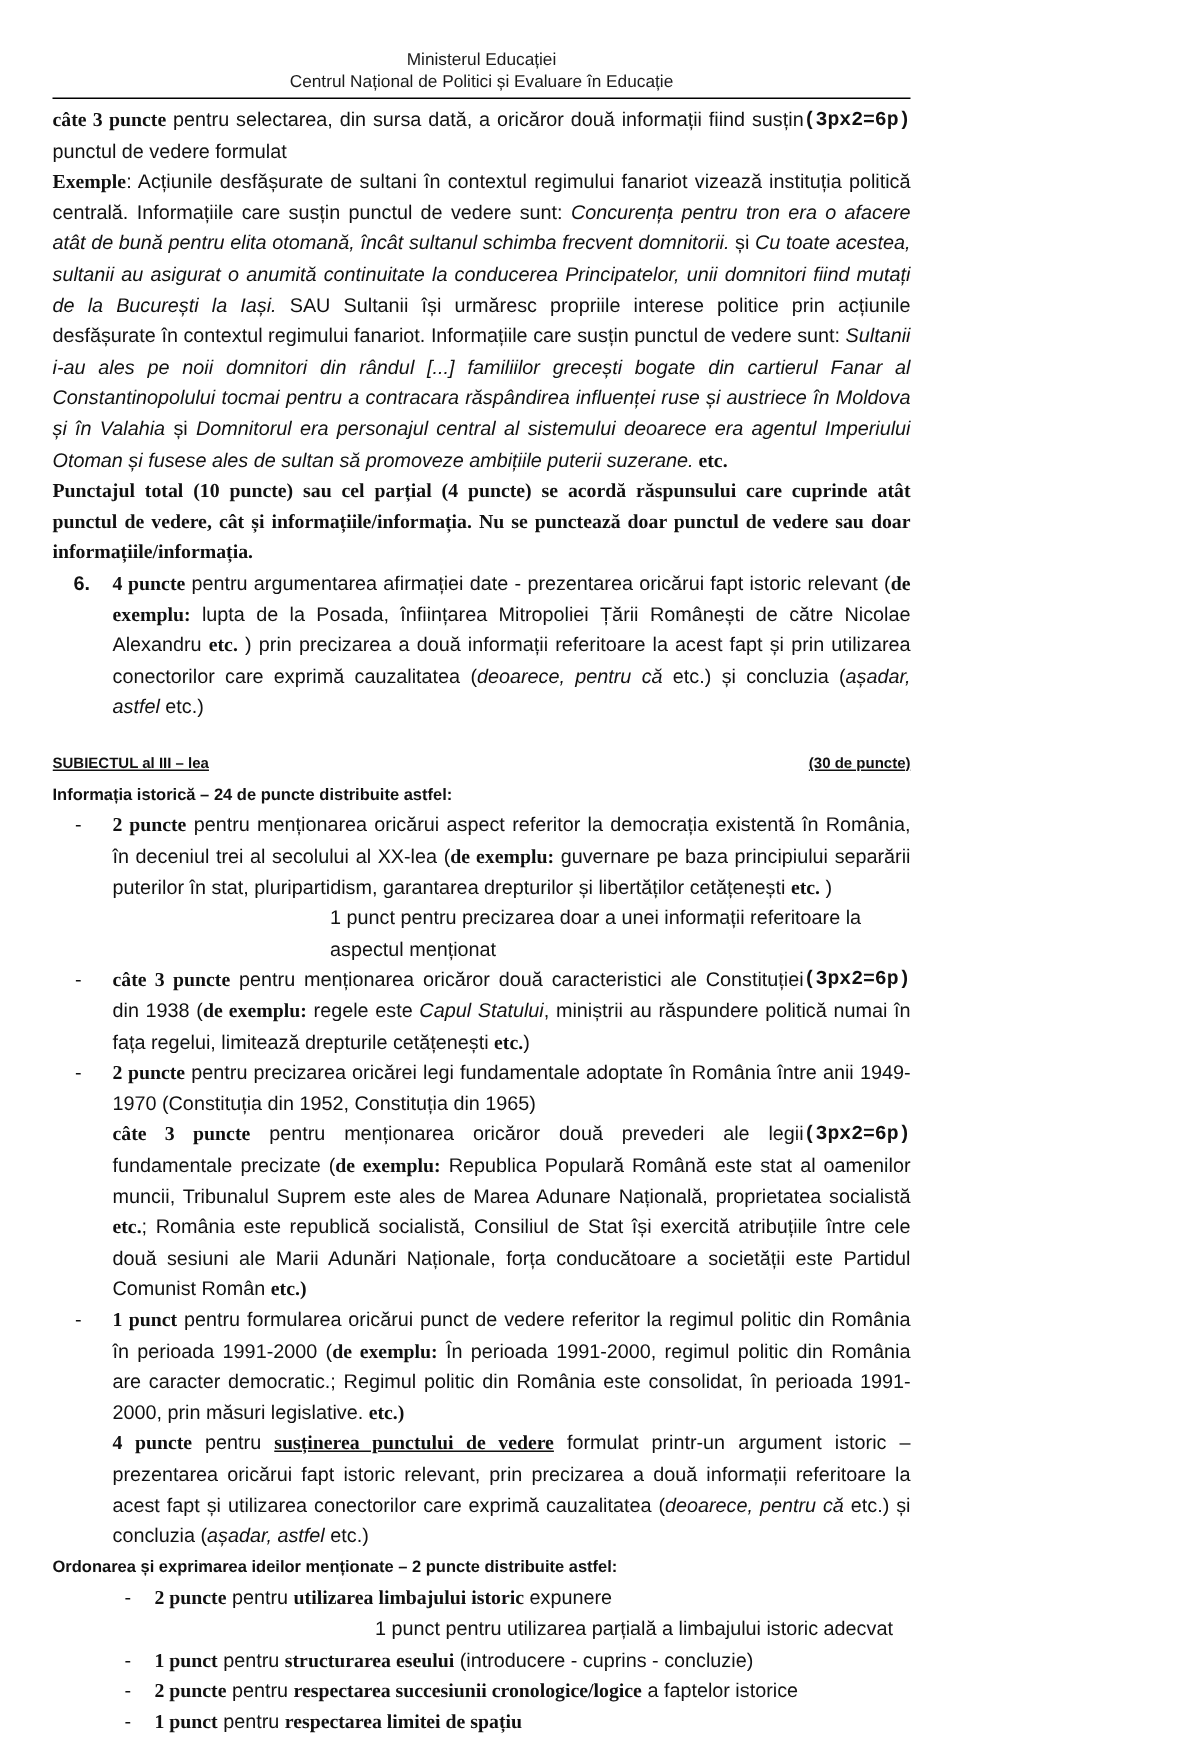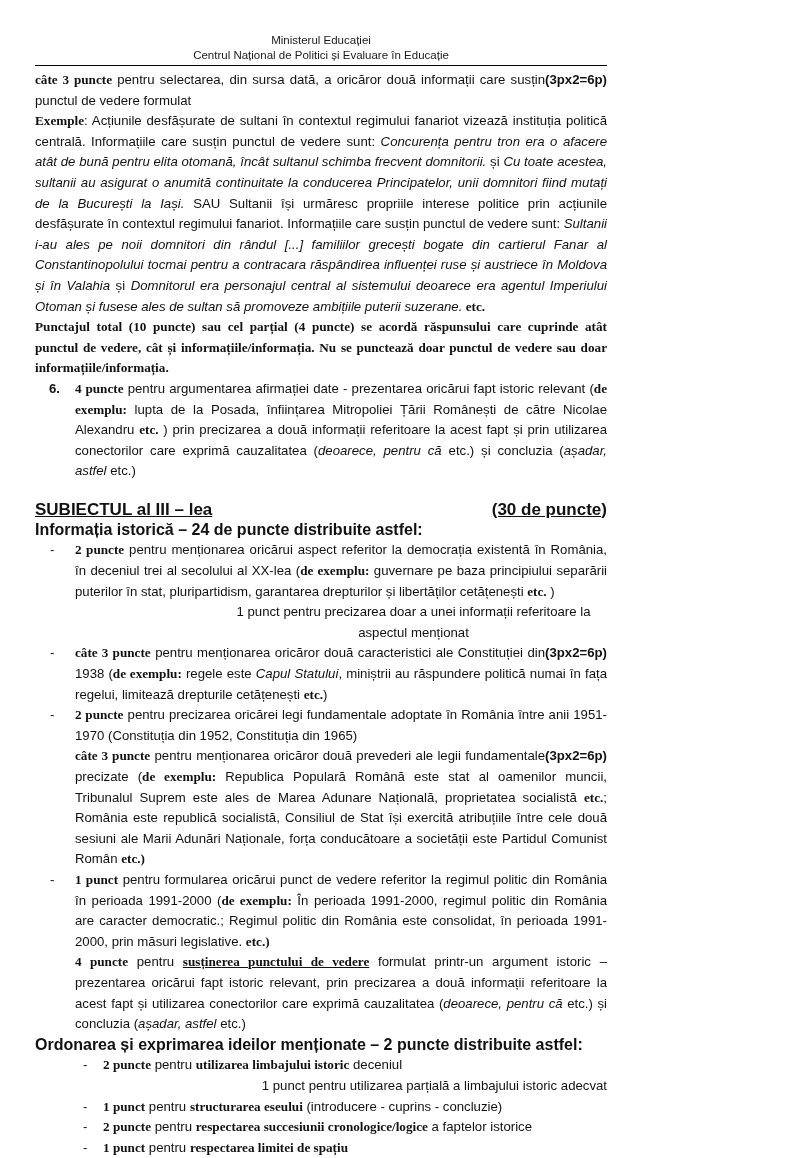--- a/index.html
+++ b/index.html
@@ -49,20 +49,21 @@
   u { text-decoration: underline; }
 
   
   .with-score {
     position: relative;
   }
   .score {
     float: right;
     font-weight: bold;
     white-space: nowrap;
+    font-family: Liberation Mono, monospace;
   }
 
   
   .hang-1 {            
     padding-left: 40px;
     position: relative;
   }
   .hang-1 > .marker {
     position: absolute;
     left: 15px;
@@ -77,65 +78,65 @@
     position: absolute;
     left: 14px;
     top: 0;
     font-weight: bold;
   }
   .cont-1 {            
     padding-left: 40px;
   }
   .sub-indent {        
     padding-left: 185px;
-    text-align: center;
+    text-align: left;
   }
   .sub-indent-2 {
     padding-left: 215px;
-    text-align: right;
+    text-align: left;
   }
   .hang-2 {            
     padding-left: 68px;
     position: relative;
   }
   .hang-2 > .marker {
     position: absolute;
     left: 48px;
     top: 0;
   }
   .subject-head {
     font-weight: bold;
-    font-size: 17px;
+    font-size: 10px;
     line-height: 21px;
     margin-top: 17px;
     overflow: hidden;
   }
   .subject-head .left { float: left; text-decoration: underline; }
   .subject-head .right { float: right; text-decoration: underline; }
   .section-sub {
     font-weight: bold;
-    font-size: 16px;
+    font-size: 11px;
     line-height: 20.6px;
     clear: both;
   }
 </style>
 </head>
 <body>
 
 <div class="page">
 
   <div class="header">
     <span class="header-line">Ministerul Educației</span>
     <span class="header-line">Centrul Național de Politici și Evaluare în Educație</span>
   </div>
   <hr class="rule">
 
   <div class="body-text">
 
-    <p class="with-score"><span class="score">(3px2=6p)</span><b>câte 3 puncte</b><span> pentru selectarea, din sursa dată, a oricăror două informații care susțin punctul de vedere formulat</span></p>
+    <p class="with-score"><span class="score">(3px2=6p)</span><b>câte 3 puncte</b><span> pentru selectarea, din sursa dată, a oricăror două informații fiind susțin punctul de vedere formulat</span></p>
 
     <p><b>Exemple</b><span>: Acțiunile desfășurate de sultani în contextul regimului fanariot vizează instituția politică centrală. Informațiile care susțin punctul de vedere sunt: </span><i>Concurența pentru tron era o afacere atât de bună pentru elita otomană, încât sultanul schimba frecvent domnitorii.</i><span> și </span><i>Cu toate acestea, sultanii au asigurat o anumită continuitate la conducerea Principatelor, unii domnitori fiind mutați de la București la Iași.</i><span> SAU Sultanii își urmăresc propriile interese politice prin acțiunile desfășurate în contextul regimului fanariot. Informațiile care susțin punctul de vedere sunt: </span><i>Sultanii i-au ales pe noii domnitori din rândul [...] familiilor grecești bogate din cartierul Fanar al Constantinopolului tocmai pentru a contracara răspândirea influenței ruse și austriece în Moldova și în Valahia</i><span> și </span><i>Domnitorul era personajul central al sistemului deoarece era agentul Imperiului Otoman și fusese ales de sultan să promoveze ambițiile puterii suzerane.</i><b> etc.</b></p>
 
     <p><b>Punctajul total (10 puncte) sau cel parțial (4 puncte) se acordă răspunsului care cuprinde atât punctul de vedere, cât și informațiile/informația. Nu se punctează doar punctul de vedere sau doar informațiile/informația.</b></p>
 
     <p class="hang-num"><span class="marker">6.</span><b>4 puncte</b><span> pentru argumentarea afirmației date - prezentarea oricărui fapt istoric relevant (</span><b>de exemplu:</b><span> lupta de la Posada, înființarea Mitropoliei Țării Românești de către Nicolae Alexandru </span><b>etc.</b><span> ) prin precizarea a două informații referitoare la acest fapt și prin utilizarea conectorilor care exprimă cauzalitatea (</span><i>deoarece, pentru că</i><span> etc.) și concluzia (</span><i>așadar, astfel</i><span> etc.)</span></p>
 
     <div class="subject-head">
       <span class="left">SUBIECTUL al III – lea</span>
       <span class="right">(30 de puncte)</span>
@@ -143,31 +144,31 @@
 
     <p class="section-sub">Informația istorică – 24 de puncte distribuite astfel:</p>
 
     <p class="hang-1"><span class="marker">-</span><b>2 puncte</b><span> pentru menționarea oricărui aspect referitor la democrația existentă în România, în deceniul trei al secolului al XX-lea (</span><b>de exemplu:</b><span> guvernare pe baza principiului separării puterilor în stat, pluripartidism, garantarea drepturilor și libertăților cetățenești </span><b>etc.</b><span> )</span></p>
 
 
     <p class="sub-indent">1 punct pentru precizarea doar a unei informații referitoare la aspectul menționat</p>
 
     <p class="hang-1 with-score"><span class="marker">-</span><span class="score">(3px2=6p)</span><b>câte 3 puncte</b><span> pentru menționarea oricăror două caracteristici ale Constituției din 1938 (</span><b>de exemplu:</b><span> regele este </span><i>Capul Statului</i><span>, miniștrii au răspundere politică numai în fața regelui, limitează drepturile cetățenești </span><b>etc.</b><span>)</span></p>
 
-    <p class="hang-1"><span class="marker">-</span><b>2 puncte</b><span> pentru precizarea oricărei legi fundamentale adoptate în România între anii 1951-1970 (Constituția din 1952, Constituția din 1965)</span></p>
+    <p class="hang-1"><span class="marker">-</span><b>2 puncte</b><span> pentru precizarea oricărei legi fundamentale adoptate în România între anii 1949-1970 (Constituția din 1952, Constituția din 1965)</span></p>
 
     <p class="cont-1 with-score"><span class="score">(3px2=6p)</span><b>câte 3 puncte</b><span> pentru menționarea oricăror două prevederi ale legii fundamentale precizate (</span><b>de exemplu:</b><span> Republica Populară Română este stat al oamenilor muncii, Tribunalul Suprem este ales de Marea Adunare Națională, proprietatea socialistă </span><b>etc.</b><span>; România este republică socialistă, Consiliul de Stat își exercită atribuțiile între cele două sesiuni ale Marii Adunări Naționale, forța conducătoare a societății este Partidul Comunist Român </span><b>etc.)</b></p>
 
     <p class="hang-1"><span class="marker">-</span><b>1 punct</b><span> pentru formularea oricărui punct de vedere referitor la regimul politic din România în perioada 1991-2000 (</span><b>de exemplu:</b><span> În perioada 1991-2000, regimul politic din România are caracter democratic.; Regimul politic din România este consolidat, în perioada 1991-2000, prin măsuri legislative. </span><b>etc.)</b></p>
 
     <p class="cont-1"><b>4 puncte</b><span> pentru </span><b><u>susținerea punctului de vedere</u></b><span> formulat printr-un argument istoric – prezentarea oricărui fapt istoric relevant, prin precizarea a două informații referitoare la acest fapt și utilizarea conectorilor care exprimă cauzalitatea (</span><i>deoarece, pentru că</i><span> etc.) și concluzia (</span><i>așadar, astfel</i><span> etc.)</span></p>
 
     <p class="section-sub">Ordonarea și exprimarea ideilor menționate – 2 puncte distribuite astfel:</p>
 
-    <p class="hang-2"><span class="marker">-</span><b>2 puncte</b><span> pentru </span><b>utilizarea limbajului istoric</b><span> deceniul</span></p>
+    <p class="hang-2"><span class="marker">-</span><b>2 puncte</b><span> pentru </span><b>utilizarea limbajului istoric</b><span> expunere</span></p>
 
     <p class="sub-indent-2">1 punct pentru utilizarea parțială a limbajului istoric adecvat</p>
 
     <p class="hang-2"><span class="marker">-</span><b>1 punct</b><span> pentru </span><b>structurarea eseului</b><span> (introducere - cuprins - concluzie)</span></p>
 
     <p class="hang-2"><span class="marker">-</span><b>2 puncte</b><span> pentru </span><b>respectarea succesiunii cronologice/logice</b><span> a faptelor istorice</span></p>
 
 
     <p class="hang-2"><span class="marker">-</span><b>1 punct</b><span> pentru </span><b>respectarea limitei de spațiu</b></p>
 

